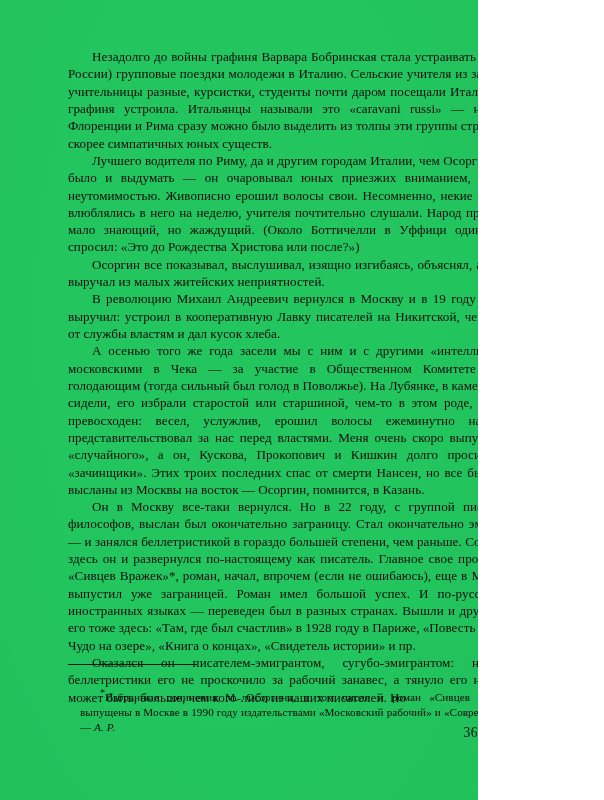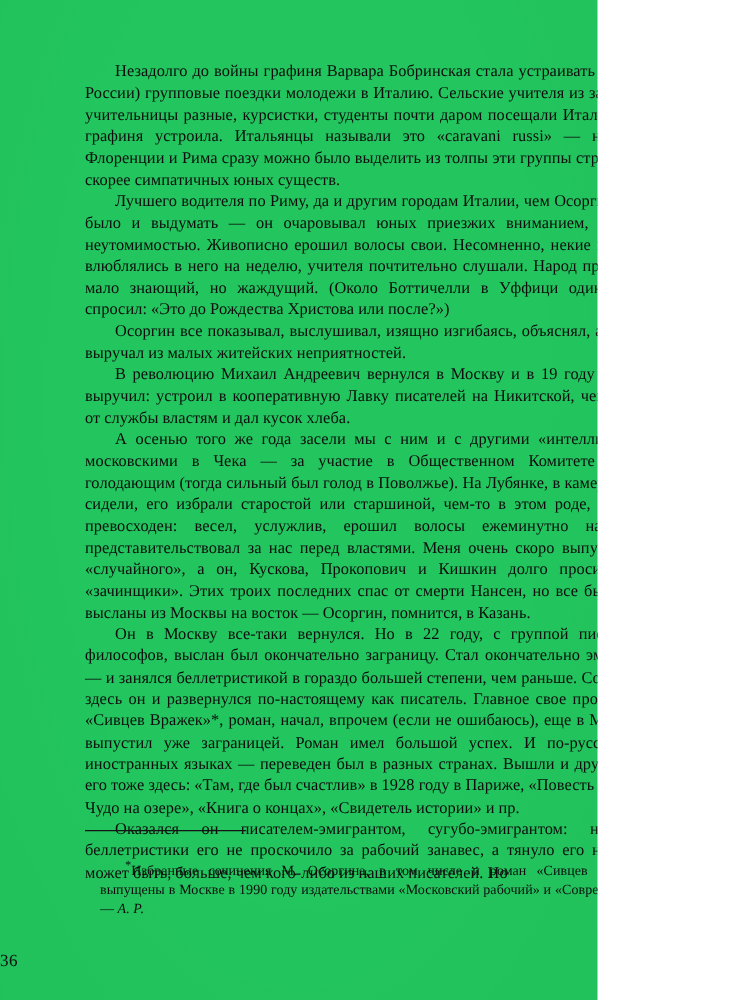--- a/index.html
+++ b/index.html
@@ -83,25 +83,24 @@
 
   .fn-sign {
     font-style: italic;
   }
 
   .page-number {
     position: absolute;
     left: 0;
     right: 0;
     top: 725px;
-    text-align: left;
+    text-align: right;
     font-size: 13.6px;
     line-height: 16px;
     letter-spacing: 0.4px;
-    margin-top: 36px;
   }
 </style>
 </head>
 <body>
 
 <div class="page">
 
   <div class="paper-tint"></div>
 
   <div class="text-block">

